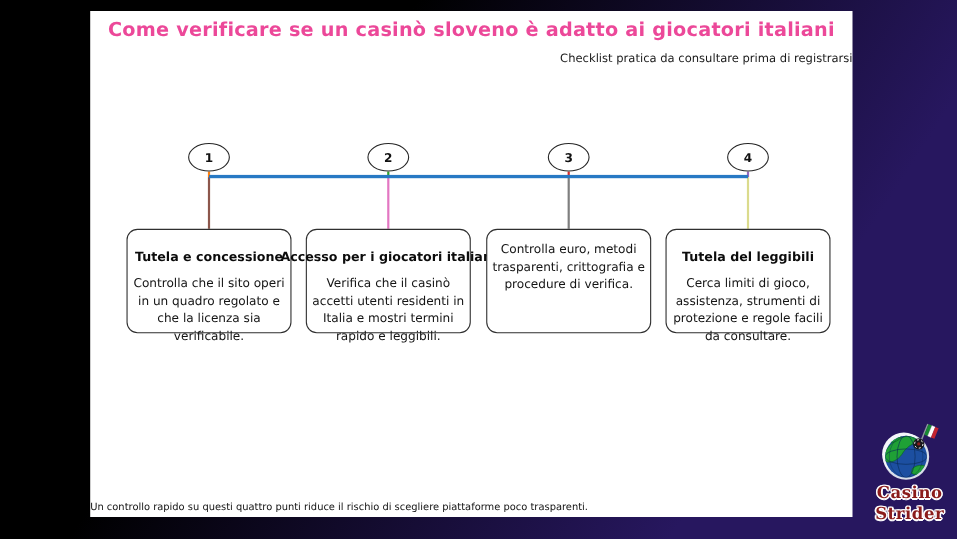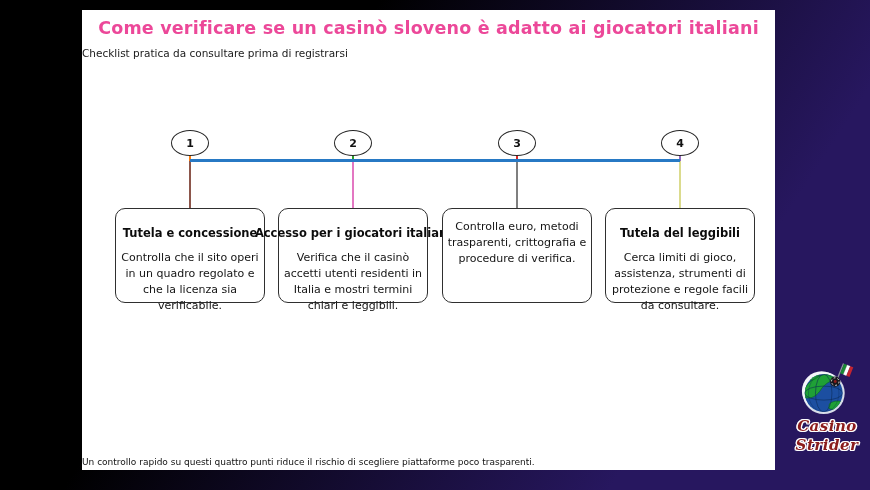--- a/index.html
+++ b/index.html
@@ -10,21 +10,21 @@
   }
   .card{
     position:absolute;left:82px;top:10px;width:693px;height:460px;
     background:#ffffff;
   }
   .title{
     position:absolute;top:8px;left:0;right:0;margin:0;text-align:center;
     font-size:17.5px;font-weight:bold;color:#ec4899;letter-spacing:.2px;
   }
   .subtitle{
-    position:absolute;top:37px;left:0;right:0;text-align:left;
+    position:absolute;top:37px;left:0;right:0;text-align:right;
     font-size:10.5px;color:#1a1a1a;
   }
   .axis{position:absolute;top:149px;left:108px;width:490px;height:2.5px;z-index:2;}
   .stub{position:absolute;top:146px;width:2px;height:5px;z-index:1;}
   .drop{position:absolute;top:151px;width:2px;height:47px;z-index:1;}
   .node{
     position:absolute;top:120px;width:38px;height:26px;box-sizing:border-box;
     border:1.5px solid #262626;border-radius:50%;background:#fff;z-index:3;
     display:flex;align-items:center;justify-content:center;
     font-size:11px;font-weight:bold;color:#111;
@@ -39,21 +39,21 @@
   }
   .bbody{
     margin:10px auto 0;width:140px;text-align:center;
     font-size:11px;line-height:1.45;color:#141414;
   }
   .footnote{
     position:absolute;top:447px;left:0;right:0;text-align:left;
     font-size:9px;color:#111;
   }
   .logo{
-    position:absolute;left:784px;top:361px;width:86px;text-align:center;z-index:5;font-style:italic;
+    position:absolute;left:784px;top:383px;width:86px;text-align:center;z-index:5;
   }
   .logo svg{display:block;margin:0 auto;}
   .logotext{
     font-family:"DejaVu Serif","Liberation Serif",serif;
     font-weight:bold;font-size:15px;line-height:1.25;letter-spacing:.5px;
     text-shadow:-1px -1px 0 #fff,1px -1px 0 #fff,-1px 1px 0 #fff,1px 1px 0 #fff,
                 0 -1.4px 0 #fff,0 1.4px 0 #fff,-1.4px 0 0 #fff,1.4px 0 0 #fff;
   }
 </style>
 </head>
@@ -94,21 +94,21 @@
     <div class="btitle">
       <span>Tutela e concessione</span>
     </div>
     <div class="bbody">Controlla che il sito operi in un quadro regolato e che la licenza sia verificabile.</div>
   </div>
 
   <div class="stepbox" style="left:196px">
     <div class="btitle">
       <span>Accesso per i giocatori italiani</span>
     </div>
-    <div class="bbody">Verifica che il casinò accetti utenti residenti in Italia e mostri termini chiari e leggibili.</div>
+    <div class="bbody">Verifica che il casinò accetti utenti residenti in Italia e mostri termini rapido e leggibili.</div>
   </div>
 
   <div class="stepbox" style="left:360px">
     <div class="bbody">Controlla euro, metodi trasparenti, crittografia e procedure di verifica.</div>
   </div>
 
   <div class="stepbox" style="left:523px">
     <div class="btitle">
       <span>Tutela del leggibili</span>
     </div>

